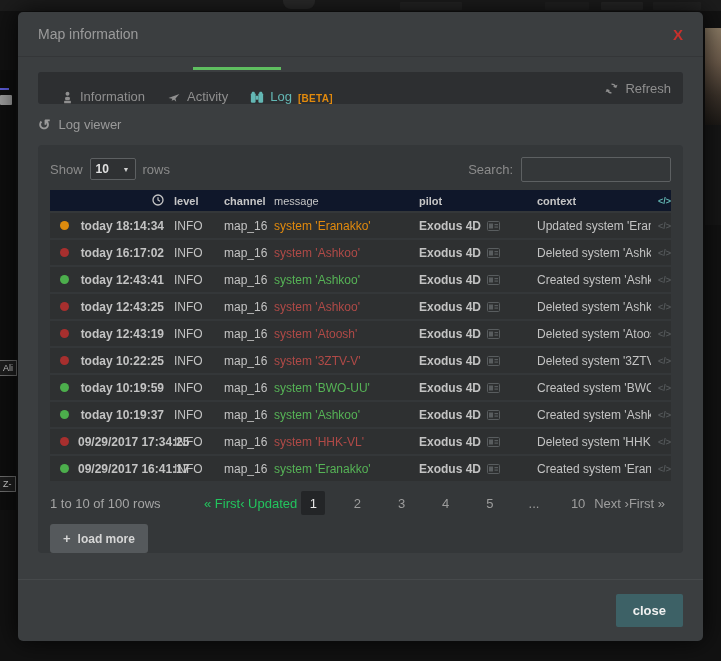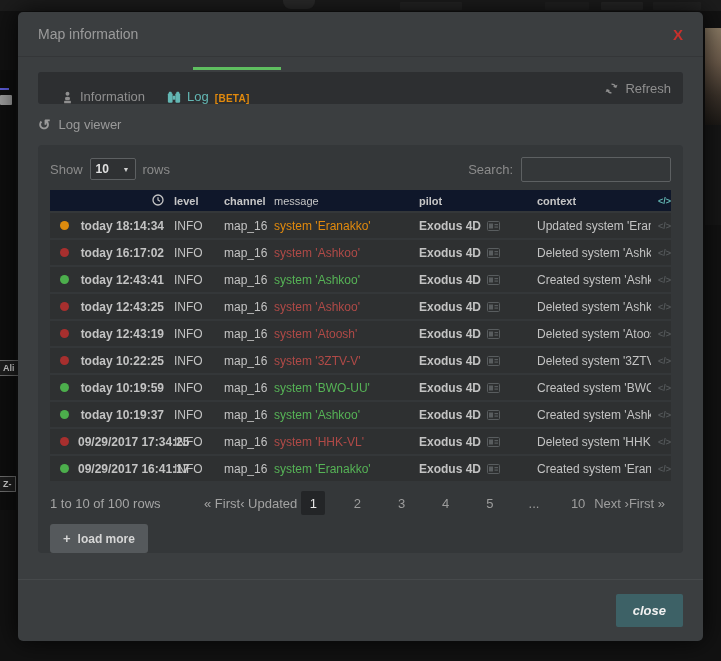--- a/index.html
+++ b/index.html
@@ -10,21 +10,21 @@
     -webkit-font-smoothing:antialiased;
   }
   
   .topbar { position:absolute; left:0; top:0; width:721px; height:11px; background:#1c1c1c; }
   .topbar .blob { position:absolute; left:283px; top:0; width:32px; height:9px; background:#2b2b2b; border-radius:0 0 8px 8px; }
   .topbar .btn-frag { position:absolute; top:2px; height:8px; background:#242424; border-radius:1px; }
   .bg-right { position:absolute; right:0; top:28px; width:16px; height:97px;
     background:linear-gradient(180deg,#8a7a64 0%,#6b5a4a 35%,#3a3129 70%,#1c1916 100%); }
   .bg-right-low { position:absolute; right:0; top:125px; width:16px; height:100px; background:#161616; }
   .bg-left-strip { position:absolute; left:0; top:70px; width:16px; height:440px; background:#0e0e0e; }
-  .map-label { position:absolute; left:0; color:#cfcfcf; font-size:9px; font-weight:bold;
+  .map-label { position:absolute; left:0; color:#cfcfcf; font-size:9px; font-weight:normal;
     background:#1e1e1e; border:1px solid #6d6d6d; border-left:none; padding:2px 3px; }
   .map-line { position:absolute; left:0; top:88px; width:9px; height:2px; background:#5b5bd6; }
   .map-chip { position:absolute; left:0; top:95px; width:12px; height:10px; background:#9a9a9a; border-radius:1px; }
 
   
   .modal { position:absolute; left:18px; top:12px; width:685px; height:629px;
     background:#3b3e40; border-radius:5px; box-shadow:0 0 26px rgba(0,0,0,.8); }
   .modal-header { height:45px; padding:0 20px; display:flex; align-items:center;
     justify-content:space-between; border-bottom:1px solid #343638;text-align:center; }
   .modal-title { color:#9b9b9b; font-size:14px; }
@@ -74,35 +74,35 @@
       radial-gradient(circle at 50% 32%, #7d6f5f 0 18%, #4a423a 40%, #23211f 75%, #141414 100%); }
   .clock-svg, .card-svg { display:inline-block; }
   .c-orange { color:#e28a0d; } .bg-orange { background:#dd8b0e; }
   .c-red { color:#b04a47; }   .bg-red { background:#a72f2e; }
   .c-green { color:#56b356; } .bg-green { background:#4cae4c; }
 
   
   .pagination { margin-top:10px; display:flex; align-items:center; font-size:13px; color:#969696; }
   .pg-summary { width:148px; color:#a5a5a5; }
   .pg-nav { flex:1; display:flex; align-items:center; justify-content:space-between; padding:0 6px; }
-  .pg-link { color:#a3a3a3; cursor:pointer; }
+  .pg-link { color:#22c55e; cursor:pointer; }
   .pg-link.enabled { color:#9d9d9d; }
   .pg-page { min-width:24px; height:24px; display:inline-flex; align-items:center; justify-content:center;
     color:#9d9d9d; cursor:pointer; border-radius:2px; }
   .pg-page.active { background:#232527; color:#e6e6e6; }
 
   .load-more { margin-top:9px; display:inline-flex; align-items:center; gap:7px; background:#55595c;
     border:none; color:#d6d6d6; font-size:12px; font-weight:bold; padding:7px 13px; border-radius:3px; cursor:pointer;
     font-family:"Liberation Sans", sans-serif; }
   .load-more .plus { font-size:13px; }
 
   .modal-footer { position:absolute; left:0; bottom:0; width:100%; height:62px;
     border-top:1px solid #46494b; display:flex; align-items:center; justify-content:flex-end; padding:0 20px; }
   .close-btn { background:#3d6166; color:#f0f0f0; border:none; font-size:13px; font-weight:bold;
-    padding:9px 17px; border-radius:2px; cursor:pointer; font-family:"Liberation Sans", sans-serif;font-style:italic; }
+    padding:9px 17px; border-radius:2px; cursor:pointer; font-family:"Liberation Sans", sans-serif; }
 </style>
 </head>
 <body>
 
 <div class="topbar">
   <div class="blob"></div>
   <div class="btn-frag" style="left:400px;width:62px;"></div>
   <div class="btn-frag" style="left:545px;width:44px;background:#212121;"></div>
   <div class="btn-frag" style="left:601px;width:42px;background:#262626;"></div>
   <div class="btn-frag" style="left:653px;width:48px;background:#222;"></div>
@@ -127,20 +127,28 @@
     <div class="tabbar">
       <div class="tab">
         <span class="tab-icon">
           <svg width="13" height="13" viewBox="0 0 14 14">
               <circle cx="7" cy="3" r="2.1" fill="#8f8f8f"></circle>
               <path d="M4.2 7.2 Q7 5.4 9.8 7.2 L9.2 10 L4.8 10 Z" fill="#8f8f8f"></path>
               <rect x="3.4" y="10.6" width="7.2" height="2.6" fill="#8f8f8f"></rect>
             </svg>
         </span>
         <span>Information</span>
+      </div>
+      <div class="tab">
+        <span class="tab-icon">
+          <svg width="14" height="13" viewBox="0 0 14 14">
+              <path d="M1 7.5 L12.8 3.2 L8.6 8.2 L9.4 11.6 L7.2 9.4 L4.4 10.4 L5.2 8.3 Z" fill="#8f8f8f"></path>
+            </svg>
+        </span>
+        <span>Activity</span>
       </div>
       <div class="tab active">
         <span class="tab-icon">
           <svg width="14" height="13" viewBox="0 0 16 14">
               <rect x="1" y="2" width="5.4" height="11" rx="1.4" fill="#63b7b4"></rect>
               <rect x="9.6" y="2" width="5.4" height="11" rx="1.4" fill="#63b7b4"></rect>
               <rect x="6.4" y="5" width="3.2" height="4.5" fill="#63b7b4"></rect>
               <rect x="2" y="0.5" width="3.4" height="2.5" rx="1" fill="#63b7b4"></rect>
               <rect x="10.6" y="0.5" width="3.4" height="2.5" rx="1" fill="#63b7b4"></rect>
             </svg>

